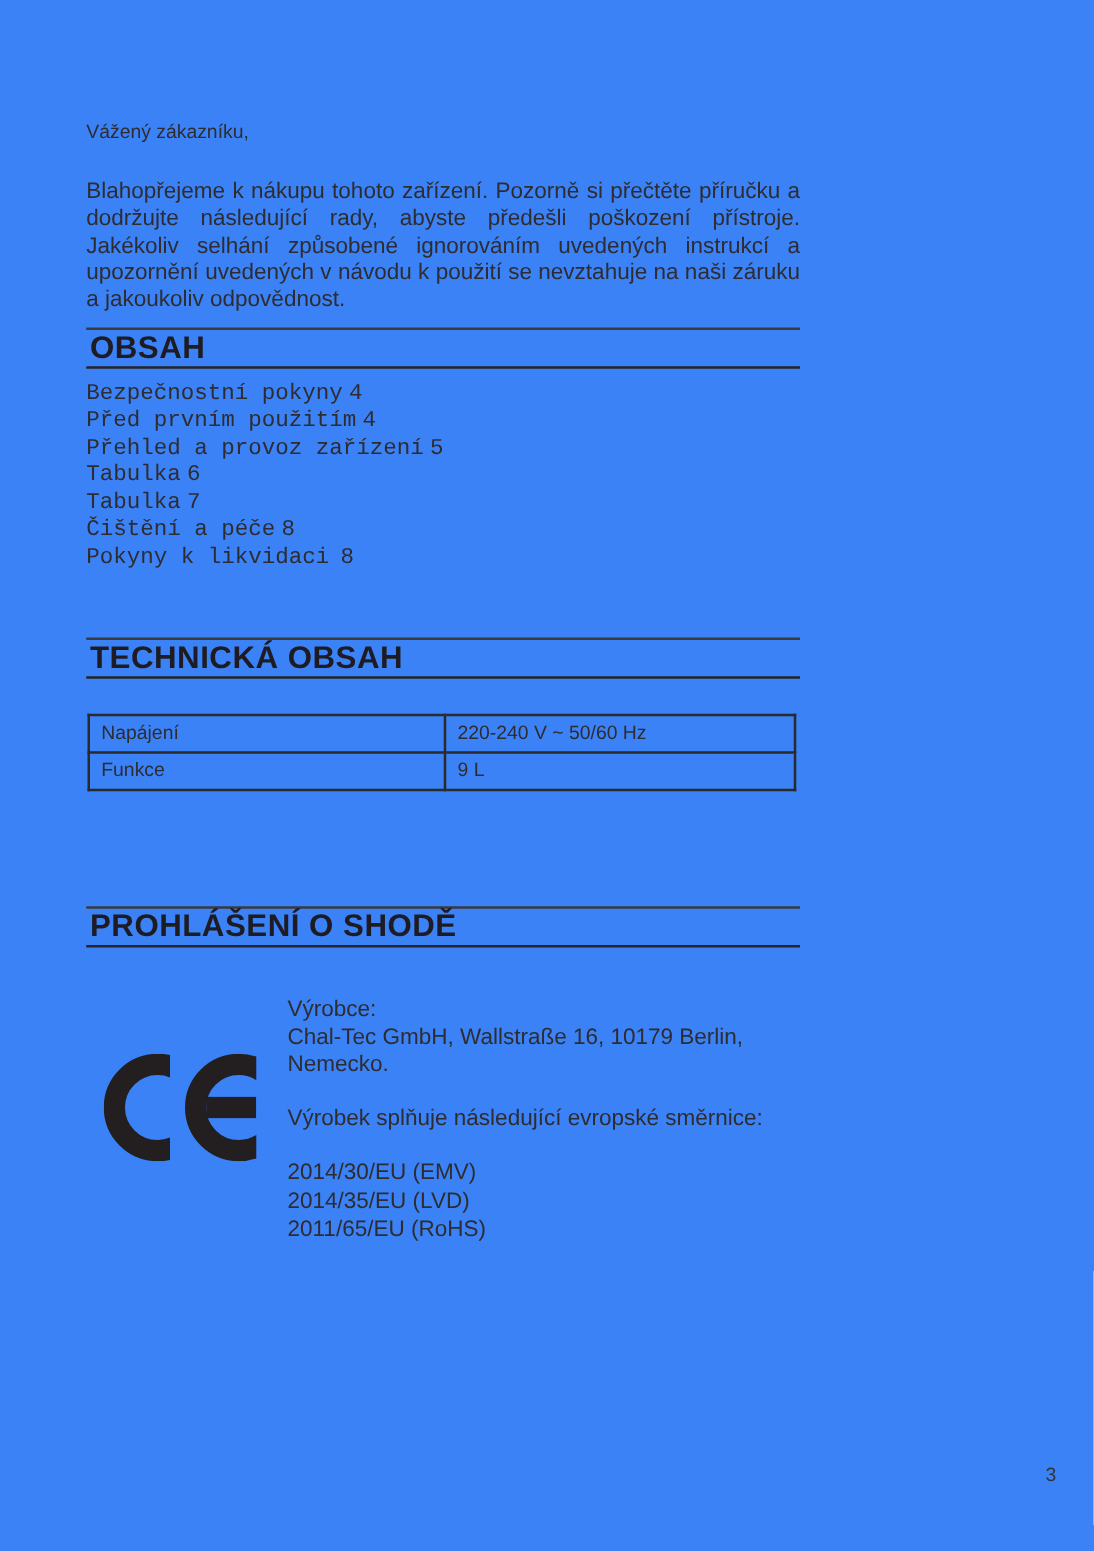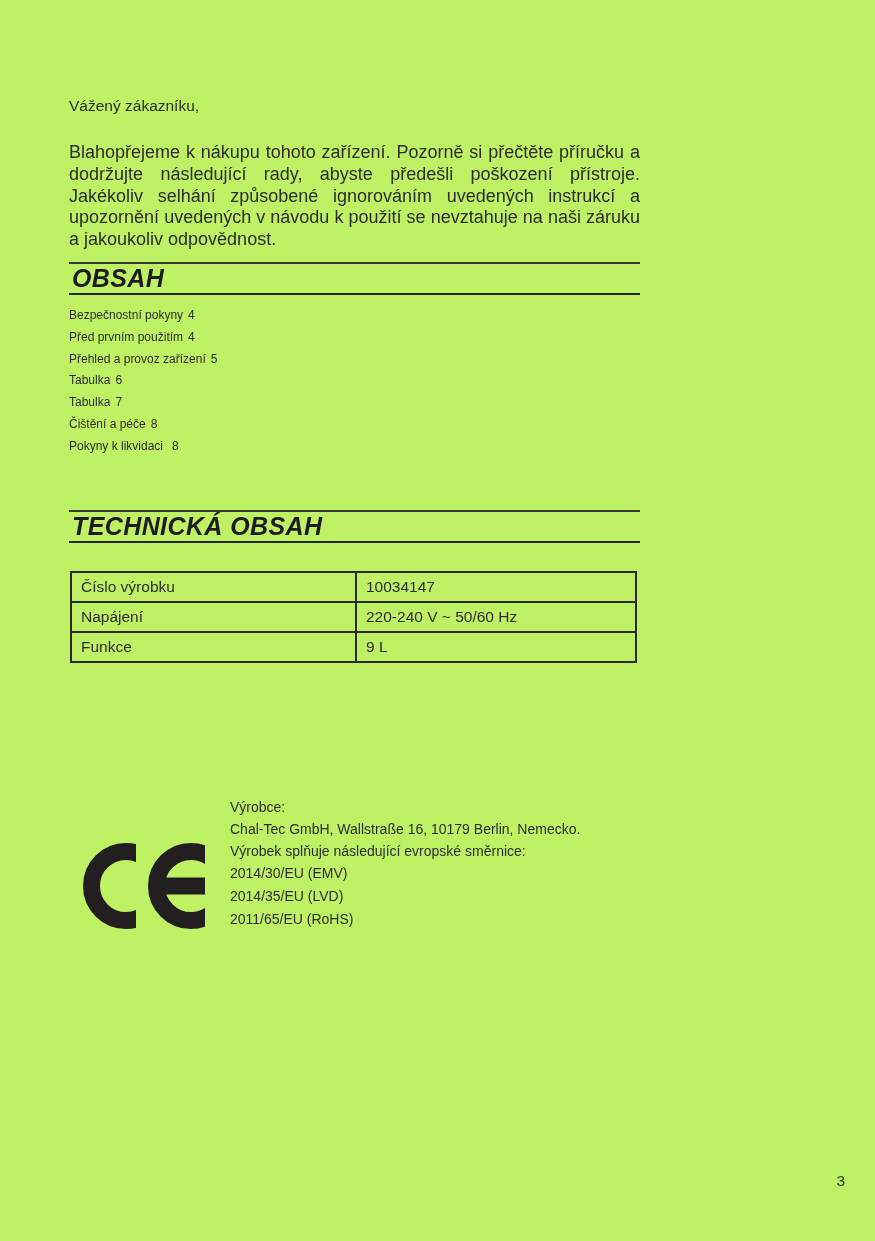--- a/index.html
+++ b/index.html
@@ -1,72 +1,72 @@
 <!DOCTYPE html>
 <html><head>
 <meta charset="utf-8">
 <style>
   * { box-sizing: border-box; }
   html, body { margin: 0; padding: 0; background: #ffffff; }
   .page {
     position: relative;
     width: 875px;
     height: 1241px;
-    background: #bef264;
+    background: #3b82f6;
     font-family: "Liberation Sans", sans-serif;
     color: #2e2c30;
     overflow: hidden;
   }
   .abs { position: absolute; }
 
   .greeting {
     left: 69px; top: 79px; width: 571px;
     font-size: 15.5px; line-height: 21.8px;
   }
   .intro {
     left: 69px; top: 124px; width: 571px;
     font-size: 18px; line-height: 21.8px;
     text-align: justify;
   }
 
-  .section-heading { left: 69px; width: 571px; font-style: italic; }
+  .section-heading { left: 69px; width: 571px; }
   .section-heading .rule-top {
     height: 0; border-top: 2px solid #3a3a3a; margin-bottom: 1px;
   }
   .section-heading h2 {
     margin: 0; padding: 0 0 0 3px;
     font-size: 25px; line-height: 27px; font-weight: bold;
     letter-spacing: 0.4px; color: #1e1c22;
   }
   .section-heading .rule-bottom {
     height: 0; border-top: 2.5px solid #242424; margin-top: 1px;
   }
 
   .toc { left: 69px; top: 305px; width: 571px; }
-  .toc-item { font-size: 12px; line-height: 21.8px; }
+  .toc-item { font-size: 18px; line-height: 21.8px; font-family: Liberation Mono, monospace; }
   .toc-item .pg { margin-left: 5px; }
 
   .tech-table {
     left: 70px; top: 571px; width: 567px;
     border-collapse: collapse;
     font-size: 15.5px; color: #2e2c30;
   }
   .tech-table td {
     border: 2px solid #2a2a2a;
     height: 30px;
     padding: 2px 8px 2px 9px;
   }
   .tech-table td.col-label { width: 285px; }
 
   .decl {
     left: 230px; top: 796px; width: 420px;
-    font-size: 14px;
+    font-size: 18px;
   }
   .decl p { margin: 0; line-height: 22px; }
-  .decl .gap { }
+  .decl .gap { margin-top: 21px; }
   .decl .directives p { line-height: 23px; }
 
   .ce-mark { left: 83px; top: 843px; width: 122px; height: 86px; }
 
   .page-number {
     left: 800px; top: 1172px; width: 45px;
     font-size: 15.5px; text-align: right; color: #333333;
   }
 </style>
 </head>
@@ -110,34 +110,35 @@
 
   <div class="abs section-heading" style="top:510px;">
     <div class="rule-top"></div>
     <h2>TECHNICKÁ OBSAH</h2>
     <div class="rule-bottom"></div>
   </div>
 
   <table class="abs tech-table">
     <tbody>
       <tr>
-        <td class="col-label">Číslo výrobku</td>
-        <td>10034147</td>
-      </tr>
-      <tr>
         <td class="col-label">Napájení</td>
         <td>220-240 V ~ 50/60 Hz</td>
       </tr>
       <tr>
         <td class="col-label">Funkce</td>
         <td>9 L</td>
       </tr>
     </tbody>
   </table>
 
+  <div class="abs section-heading" style="top:725px;">
+    <div class="rule-top"></div>
+    <h2>PROHLÁŠENÍ O SHODĚ</h2>
+    <div class="rule-bottom"></div>
+  </div>
 
   <svg class="abs ce-mark" viewBox="0 0 122 86" aria-hidden="true">
     <defs>
       <clipPath id="ceClipC">
           <rect x="0" y="0" width="53" height="86"></rect>
         </clipPath>
       <clipPath id="ceClipE">
           <rect x="65" y="0" width="57" height="86"></rect>
         </clipPath>
     </defs>

